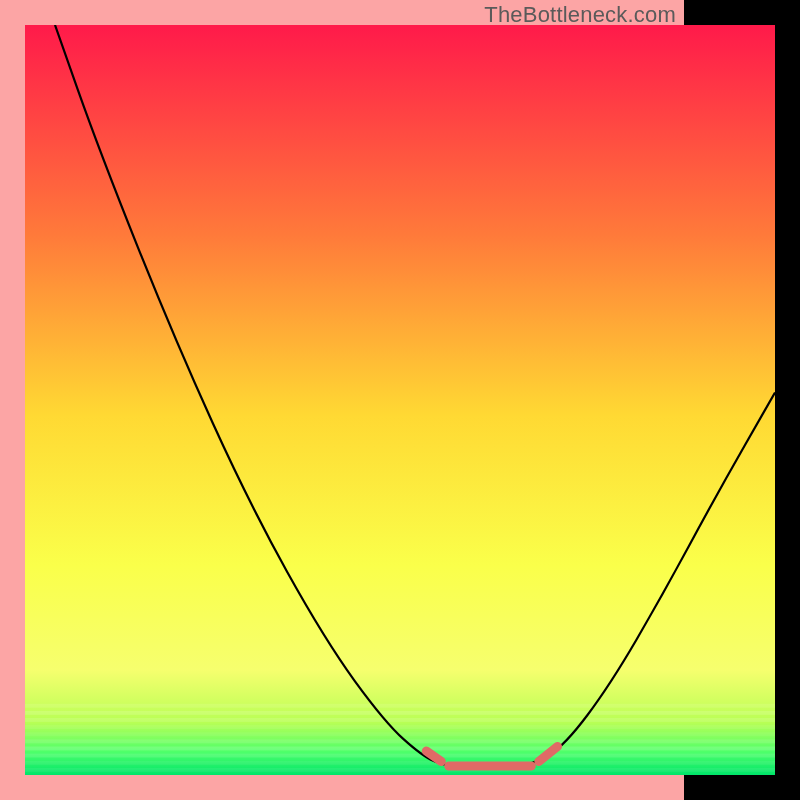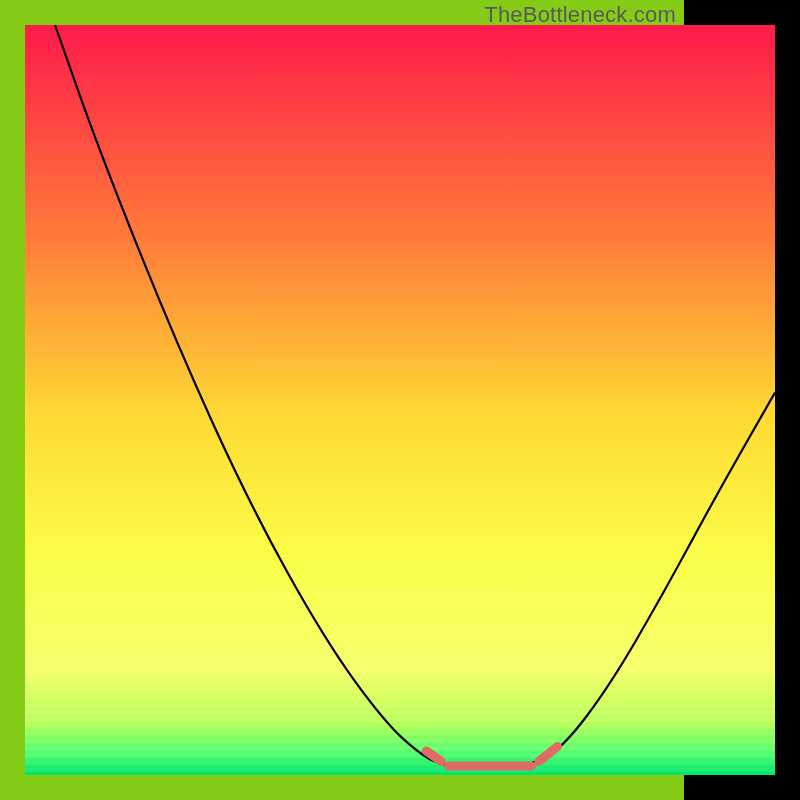--- a/index.html
+++ b/index.html
@@ -1,21 +1,21 @@
 <!DOCTYPE html>
 <html><head>
 <meta charset="utf-8">
 <style>
   * { margin: 0; padding: 0; box-sizing: border-box; }
   html, body { width: 800px; height: 800px; overflow: hidden; background: #000; }
   .container {
     position: relative;
     width: 684px;
     height: 800px;
-    background: #84cc16;
+    background: #fca5a5;
   }
   .watermark {
     position: absolute;
     top: 2px;
     right: 8px;
     font-family: Arial, Helvetica, sans-serif;
     font-size: 22px;
     font-weight: 500;
     color: #5a5a5a;
     letter-spacing: 0.2px;

